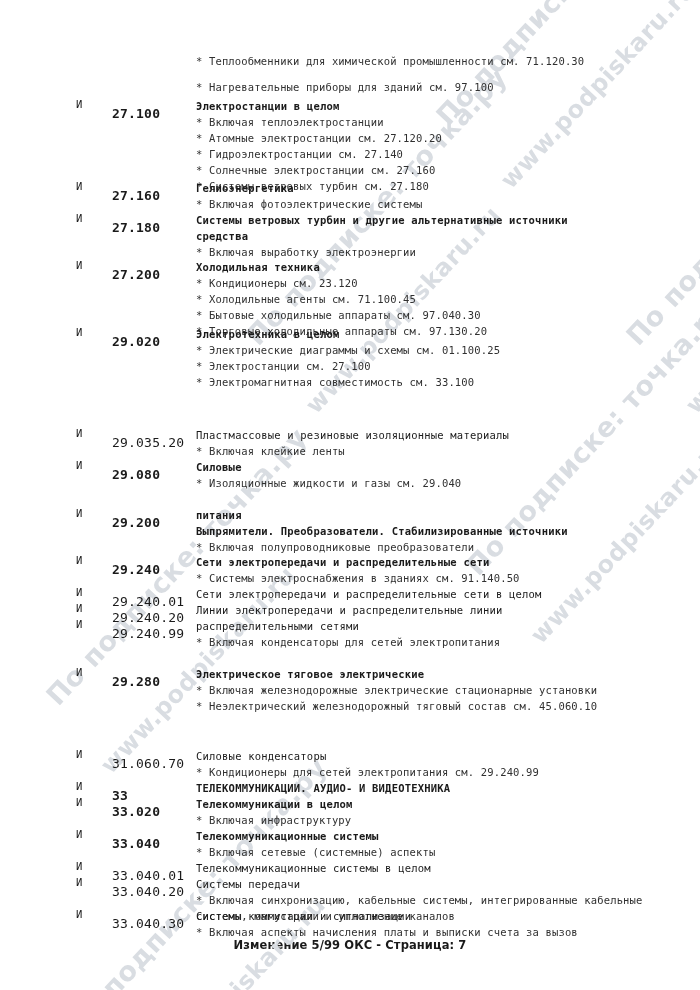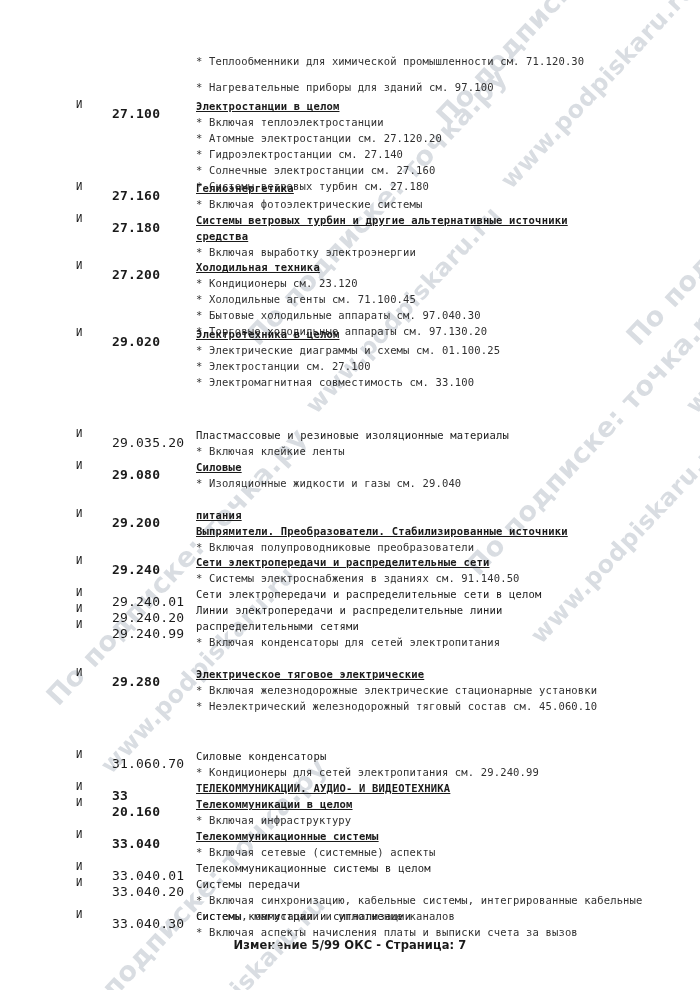--- a/index.html
+++ b/index.html
@@ -74,21 +74,21 @@
     top: 0;
     width: 456px;
     font-size: 10.5px;
     color: #1a1a1a;
     line-height: 16px;
   }
   .title-line {
     display: block;
     letter-spacing: 0.2px;
   }
-  .title-line.b { font-weight: 700; text-decoration: underline; }
+  .title-line.b { font-weight: 700; }
   .note {
     display: block;
     color: #303030;
     letter-spacing: 0.15px;
   }
 
   .footer {
     position: absolute;
     left: 0;
     top: 938px;
@@ -256,21 +256,21 @@
       </div>
       <div class="row" style="top: 780px;">
         <div class="col-flag">И</div>
         <div class="col-code b">33</div>
         <div class="col-body">
           <span class="title-line b">ТЕЛЕКОММУНИКАЦИИ. АУДИО- И ВИДЕОТЕХНИКА</span>
         </div>
       </div>
       <div class="row" style="top: 796px;">
         <div class="col-flag">И</div>
-        <div class="col-code b">20.160</div>
+        <div class="col-code b">33.020</div>
         <div class="col-body">
           <span class="title-line b">Телекоммуникации в целом</span>
           <span class="note">* Включая инфраструктуру</span>
         </div>
       </div>
       <div class="row" style="top: 828px;">
         <div class="col-flag">И</div>
         <div class="col-code b">33.040</div>
         <div class="col-body">
           <span class="title-line b">Телекоммуникационные системы</span>

